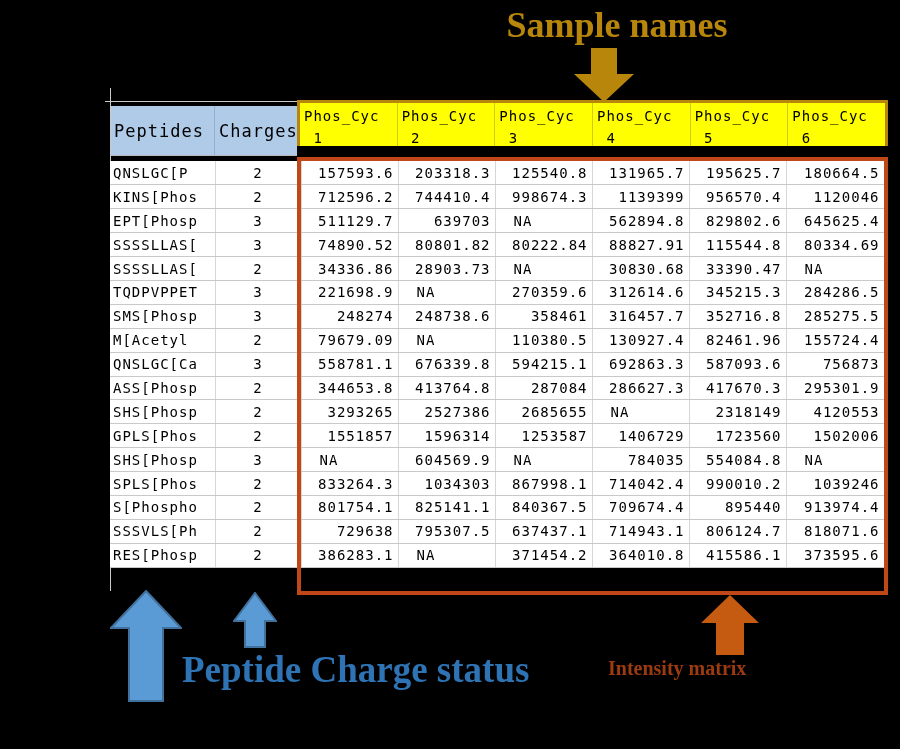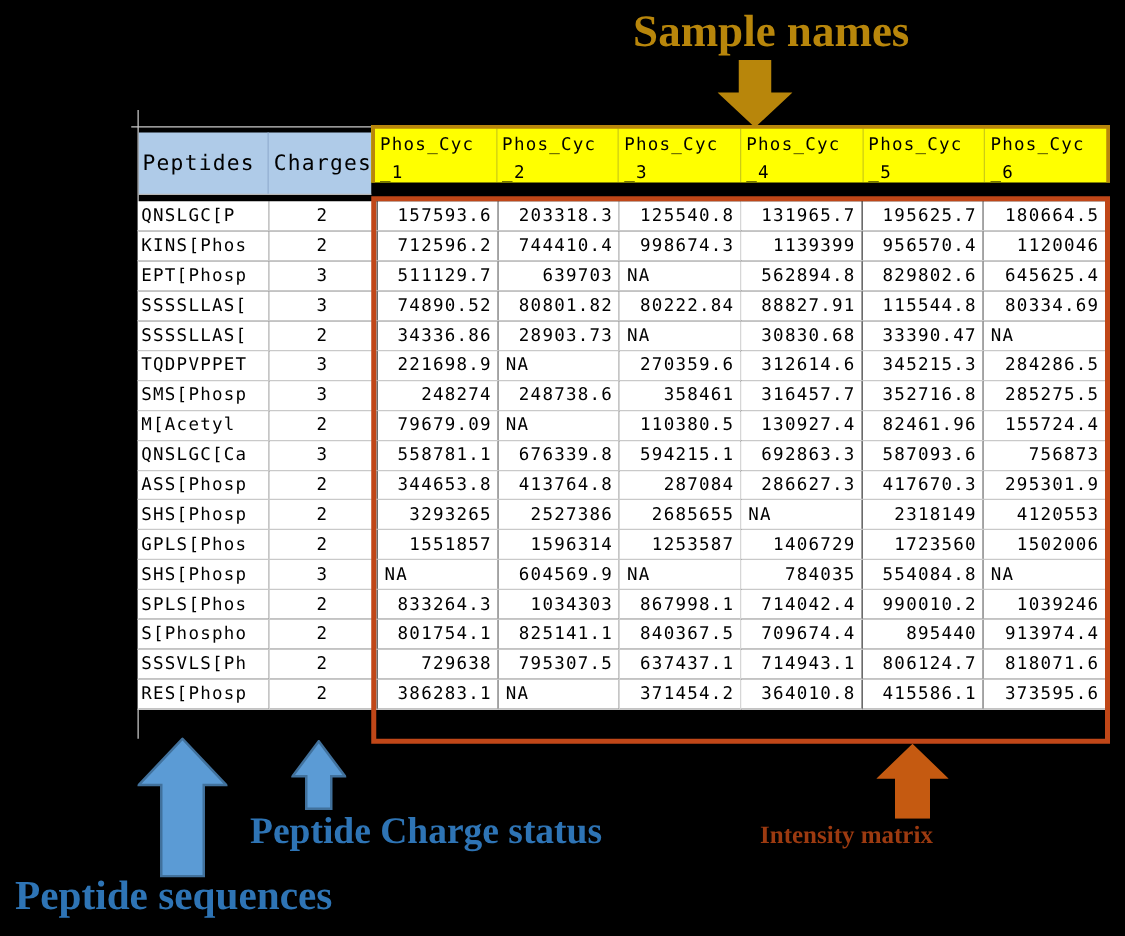--- a/index.html
+++ b/index.html
@@ -3,21 +3,21 @@
 <meta charset="utf-8">
 <style>
   html,body{margin:0;padding:0;background:#fff;}
   .stage{
     position:relative;width:900px;height:749px;background:#000000;overflow:hidden;
     font-family:"Liberation Sans",sans-serif;
   }
   
   .ann{position:absolute;font-family:"Liberation Serif",serif;font-weight:bold;white-space:nowrap;}
   .ann-sample{left:417px;top:4px;width:400px;text-align:center;font-size:36px;color:var(--gold,#B8860B);}
-  .ann-charge{left:200px;top:648px;font-size:30px;color:var(--label-blue,#2E74B5);}
+  .ann-charge{left:182px;top:648px;font-size:37px;color:var(--label-blue,#2E74B5);}
   .ann-pept{left:12px;top:699px;font-size:33px;color:var(--label-blue,#2E74B5);}
   .ann-matrix{left:608px;top:657px;font-size:20px;color:var(--label-brown,#9C3A10);}
   
   .arrow{position:absolute;}
   .arrow-gold{fill:var(--gold,#B8860B);}
   .arrow-blue{fill:var(--arrow-blue,#5B9BD5);stroke:var(--arrow-blue-border,#41719C);stroke-width:2;}
   .arrow-orange{fill:var(--arrow-orange,#C55A11);}
   
   .vline-left{position:absolute;left:110px;top:88px;width:1px;height:503px;background:var(--gridline,#C9C9C9);}
   .hline-top{position:absolute;left:105px;top:101px;width:192px;height:1px;background:var(--gridline,#C9C9C9);}
@@ -54,21 +54,21 @@
     font-family:"DejaVu Sans Mono",monospace;font-size:14px;letter-spacing:1px;color:#000;
   }
   .data-table tr{height:23.9px;}
   .data-table td{
     border-right:1px solid #d6d6d6;border-bottom:1px solid var(--gridline,#C9C9C9);
     background:#fff;overflow:hidden;white-space:nowrap;padding:0;vertical-align:middle;
   }
   td.col-peptide{text-align:left;padding-left:3px;}
   td.col-charge{text-align:center;}
   td.col-value{text-align:right;padding-right:4px;}
-  td.col-value.na{text-align:left;padding-left:6px;}
+  td.col-value.na{text-align:left;padding-left:18px;}
 </style>
 </head>
 <body>
 
 <div class="stage">
 
   <div class="ann ann-sample">Sample names</div>
   <svg class="arrow" style="left:574px;top:48px;" width="60" height="54" viewBox="0 0 60 54">
     <polygon class="arrow-gold" points="17,0 43,0 43,26 60,26 30,54 0,26 17,26"></polygon>
   </svg>
@@ -299,16 +299,15 @@
     <polygon class="arrow-blue" points="36,1 71,38 53,38 53,111 19,111 19,38 1,38"></polygon>
   </svg>
   <svg class="arrow" style="left:233px;top:592px;" width="44" height="56" viewBox="0 0 44 56">
     <polygon class="arrow-blue" points="22,1 43,29 32,29 32,55 12,55 12,29 1,29"></polygon>
   </svg>
   <svg class="arrow" style="left:701px;top:595px;" width="58" height="60" viewBox="0 0 58 60">
     <polygon class="arrow-orange" points="29,0 58,28 43,28 43,60 15,60 15,28 0,28"></polygon>
   </svg>
 
   <div class="ann ann-charge">Peptide Charge status</div>
-  <div class="ann ann-pept">Peptide sequences</div>
   <div class="ann ann-matrix">Intensity matrix</div>
 
 </div>
 
 </body></html>

